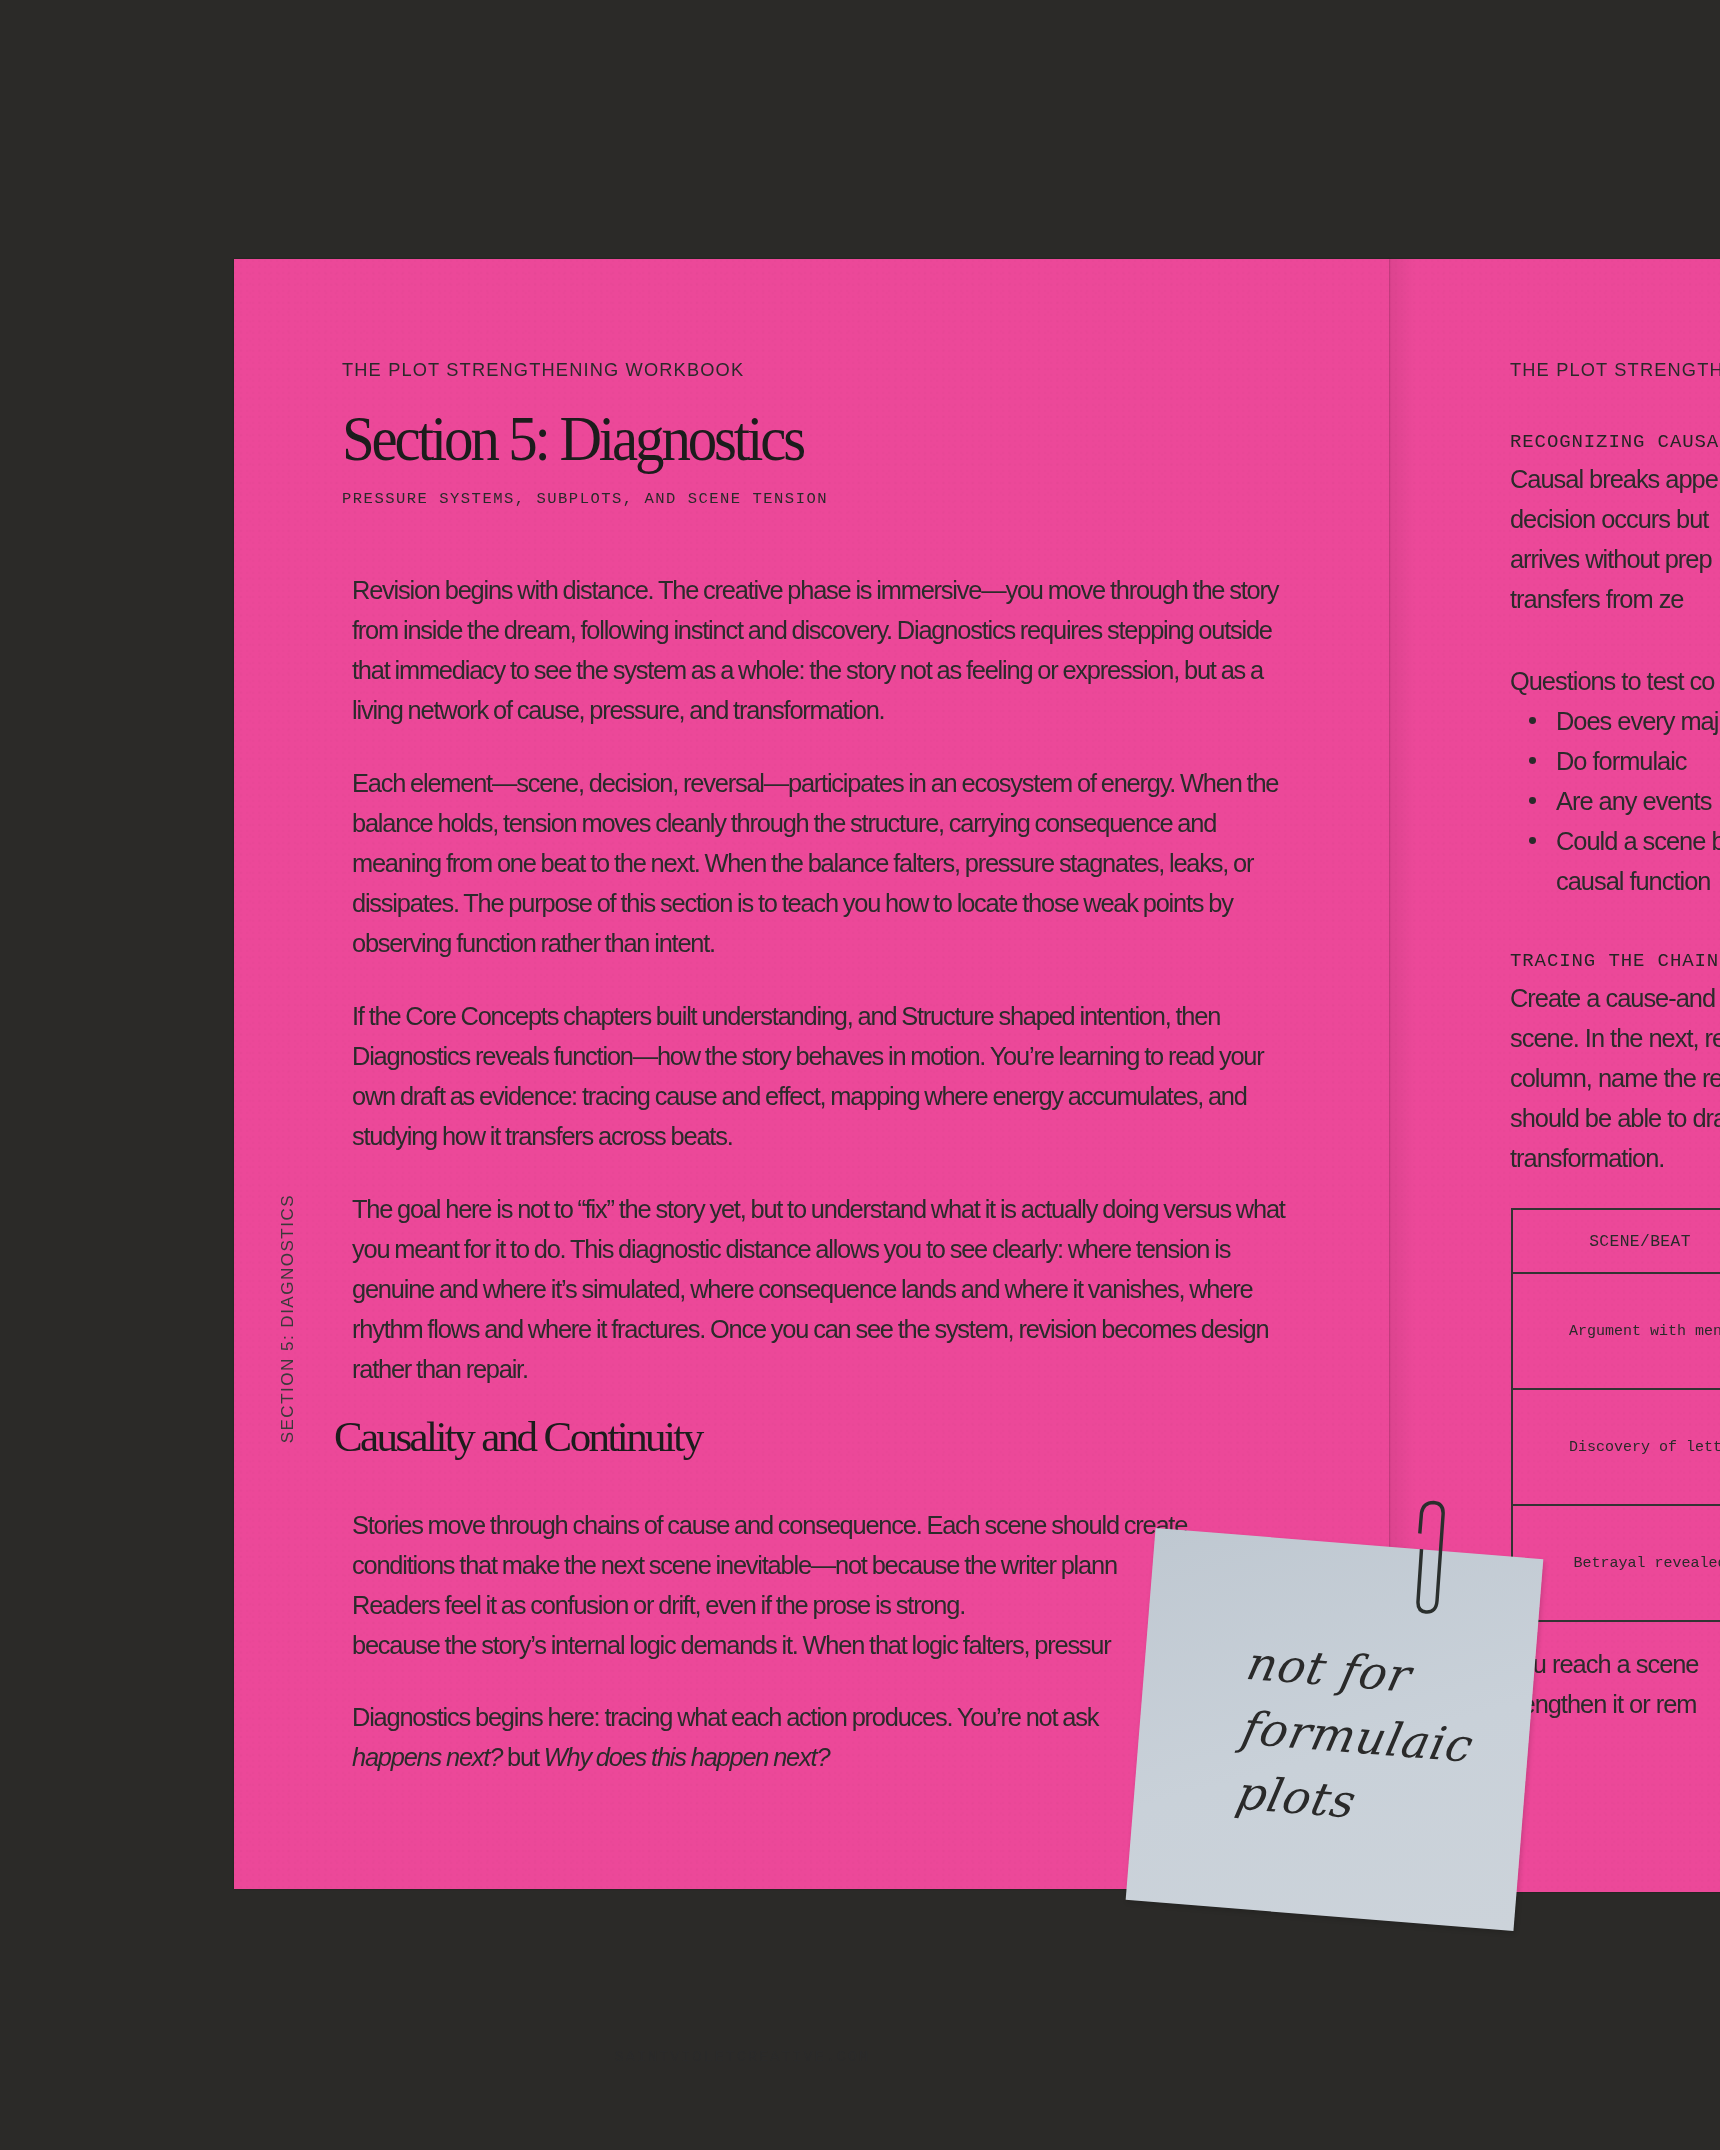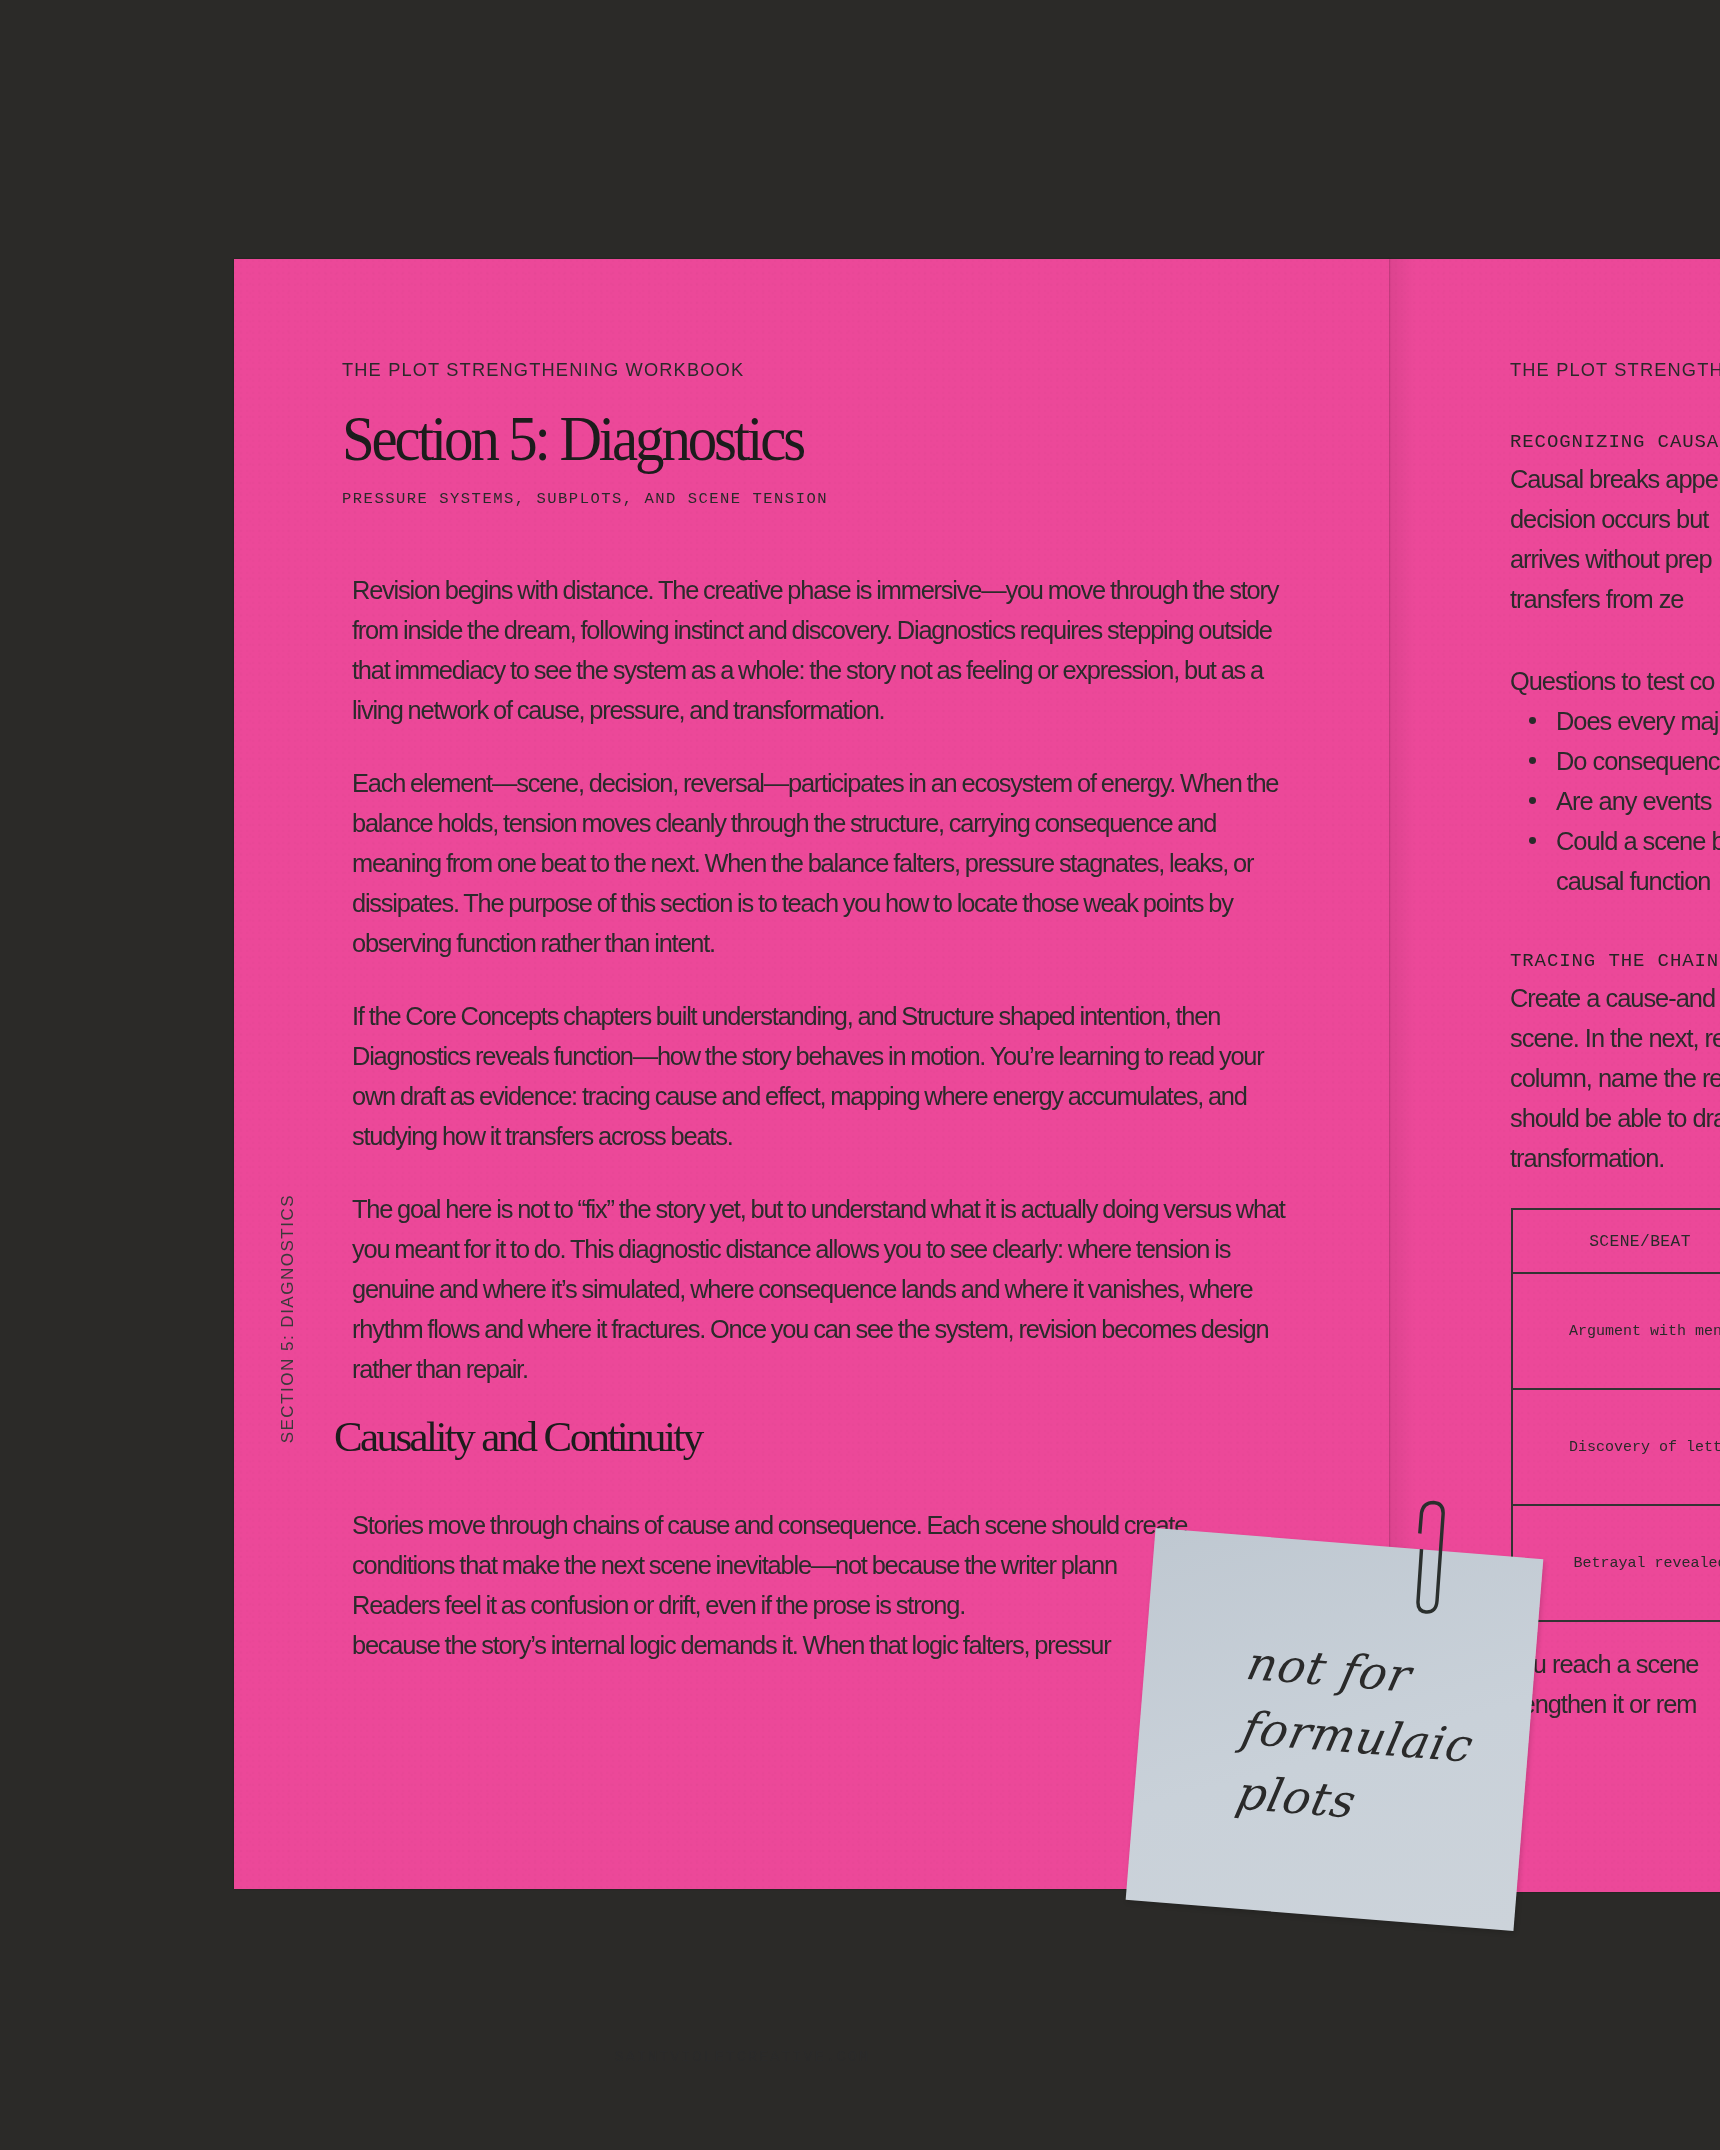--- a/index.html
+++ b/index.html
@@ -132,40 +132,44 @@
   <p class="body-text" style="top:920px;">The goal here is not to “fix” the story yet, but to understand what it is actually doing versus what you meant for it to do. This diagnostic distance allows you to see clearly: where tension is genuine and where it’s simulated, where consequence lands and where it vanishes, where rhythm flows and where it fractures. Once you can see the system, revision becomes design rather than repair.</p>
 
   <h2 class="section-heading">Causality and Continuity</h2>
 
   <div class="body-text" style="top:1236px; white-space:nowrap;">
     <div style="white-space:normal; width:886px;">Stories move through chains of cause and consequence. Each scene should create conditions that make the next scene inevitable—not because the writer plann</div>
     <div>Readers feel it as confusion or drift, even if the prose is strong.</div>
     <div>because the story’s internal logic demands it. When that logic falters, pressur</div>
   </div>
 
+  <div class="body-text" style="top:1428px; white-space:nowrap;">
+    <div>Diagnostics begins here: tracing what each action produces. You’re not ask</div>
+    <div><em>happens next?</em><span style="white-space:pre;"> but </span><em>Why does this happen next?</em></div>
+  </div>
 
   <div class="footer"><span>SAINTVIOLETCREATIVE.COM</span></div>
 </div>
 
 <div id="right-page" class="page">
   <div class="gutter-shadow"></div>
   <div class="running-head" style="left:121px; top:100px;">THE PLOT STRENGTH</div>
 
   <div class="mono-head" style="left:121px; top:172px;">RECOGNIZING CAUSA</div>
   <div class="r-body" style="left:121px; top:200px;">
     <div>Causal breaks appe</div>
     <div>decision occurs but</div>
     <div>arrives without prep</div>
     <div>transfers from ze</div>
   </div>
 
   <div class="r-body" style="left:121px; top:402px;">Questions to test co</div>
   <ul class="r-list" style="left:121px; top:442px;">
     <li><span class="bullet"></span><span>Does every maj</span></li>
-    <li><span class="bullet"></span><span>Do consequenc</span></li>
+    <li><span class="bullet"></span><span>Do formulaic</span></li>
     <li><span class="bullet"></span><span>Are any events</span></li>
     <li><span class="bullet"></span><span>Could a scene b</span><br><span>causal function</span></li>
   </ul>
 
   <div class="mono-head" style="left:121px; top:691px;">TRACING THE CHAIN</div>
   <div class="r-body" style="left:121px; top:719px;">
     <div>Create a cause-and</div>
     <div>scene. In the next, re</div>
     <div>column, name the re</div>
     <div>should be able to dra</div>

